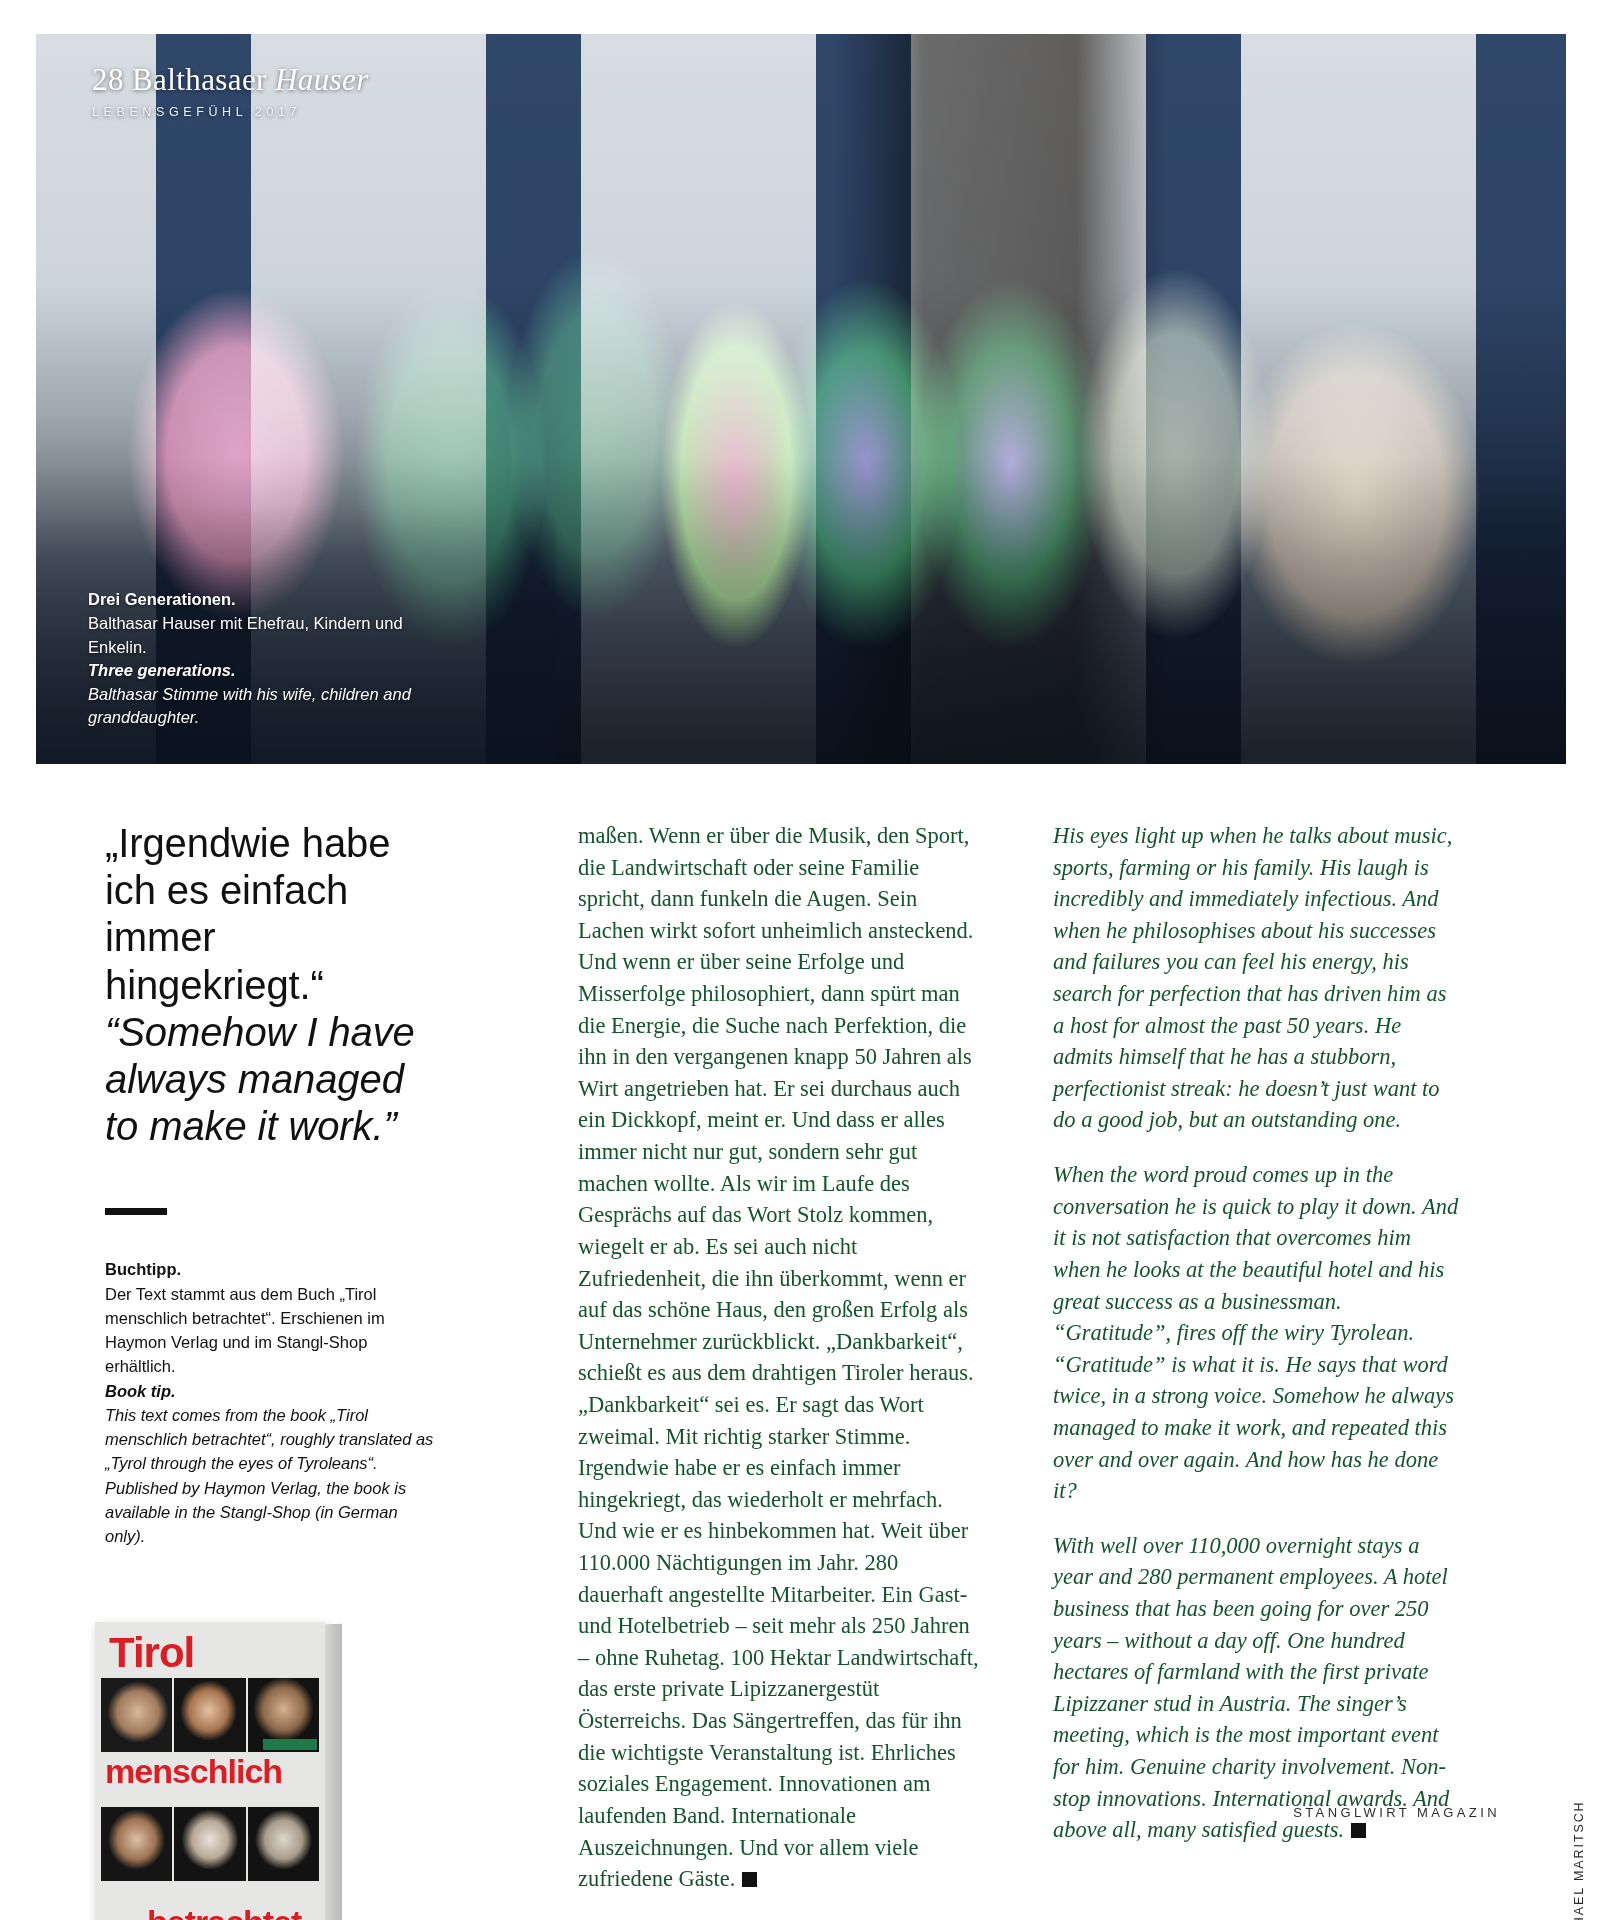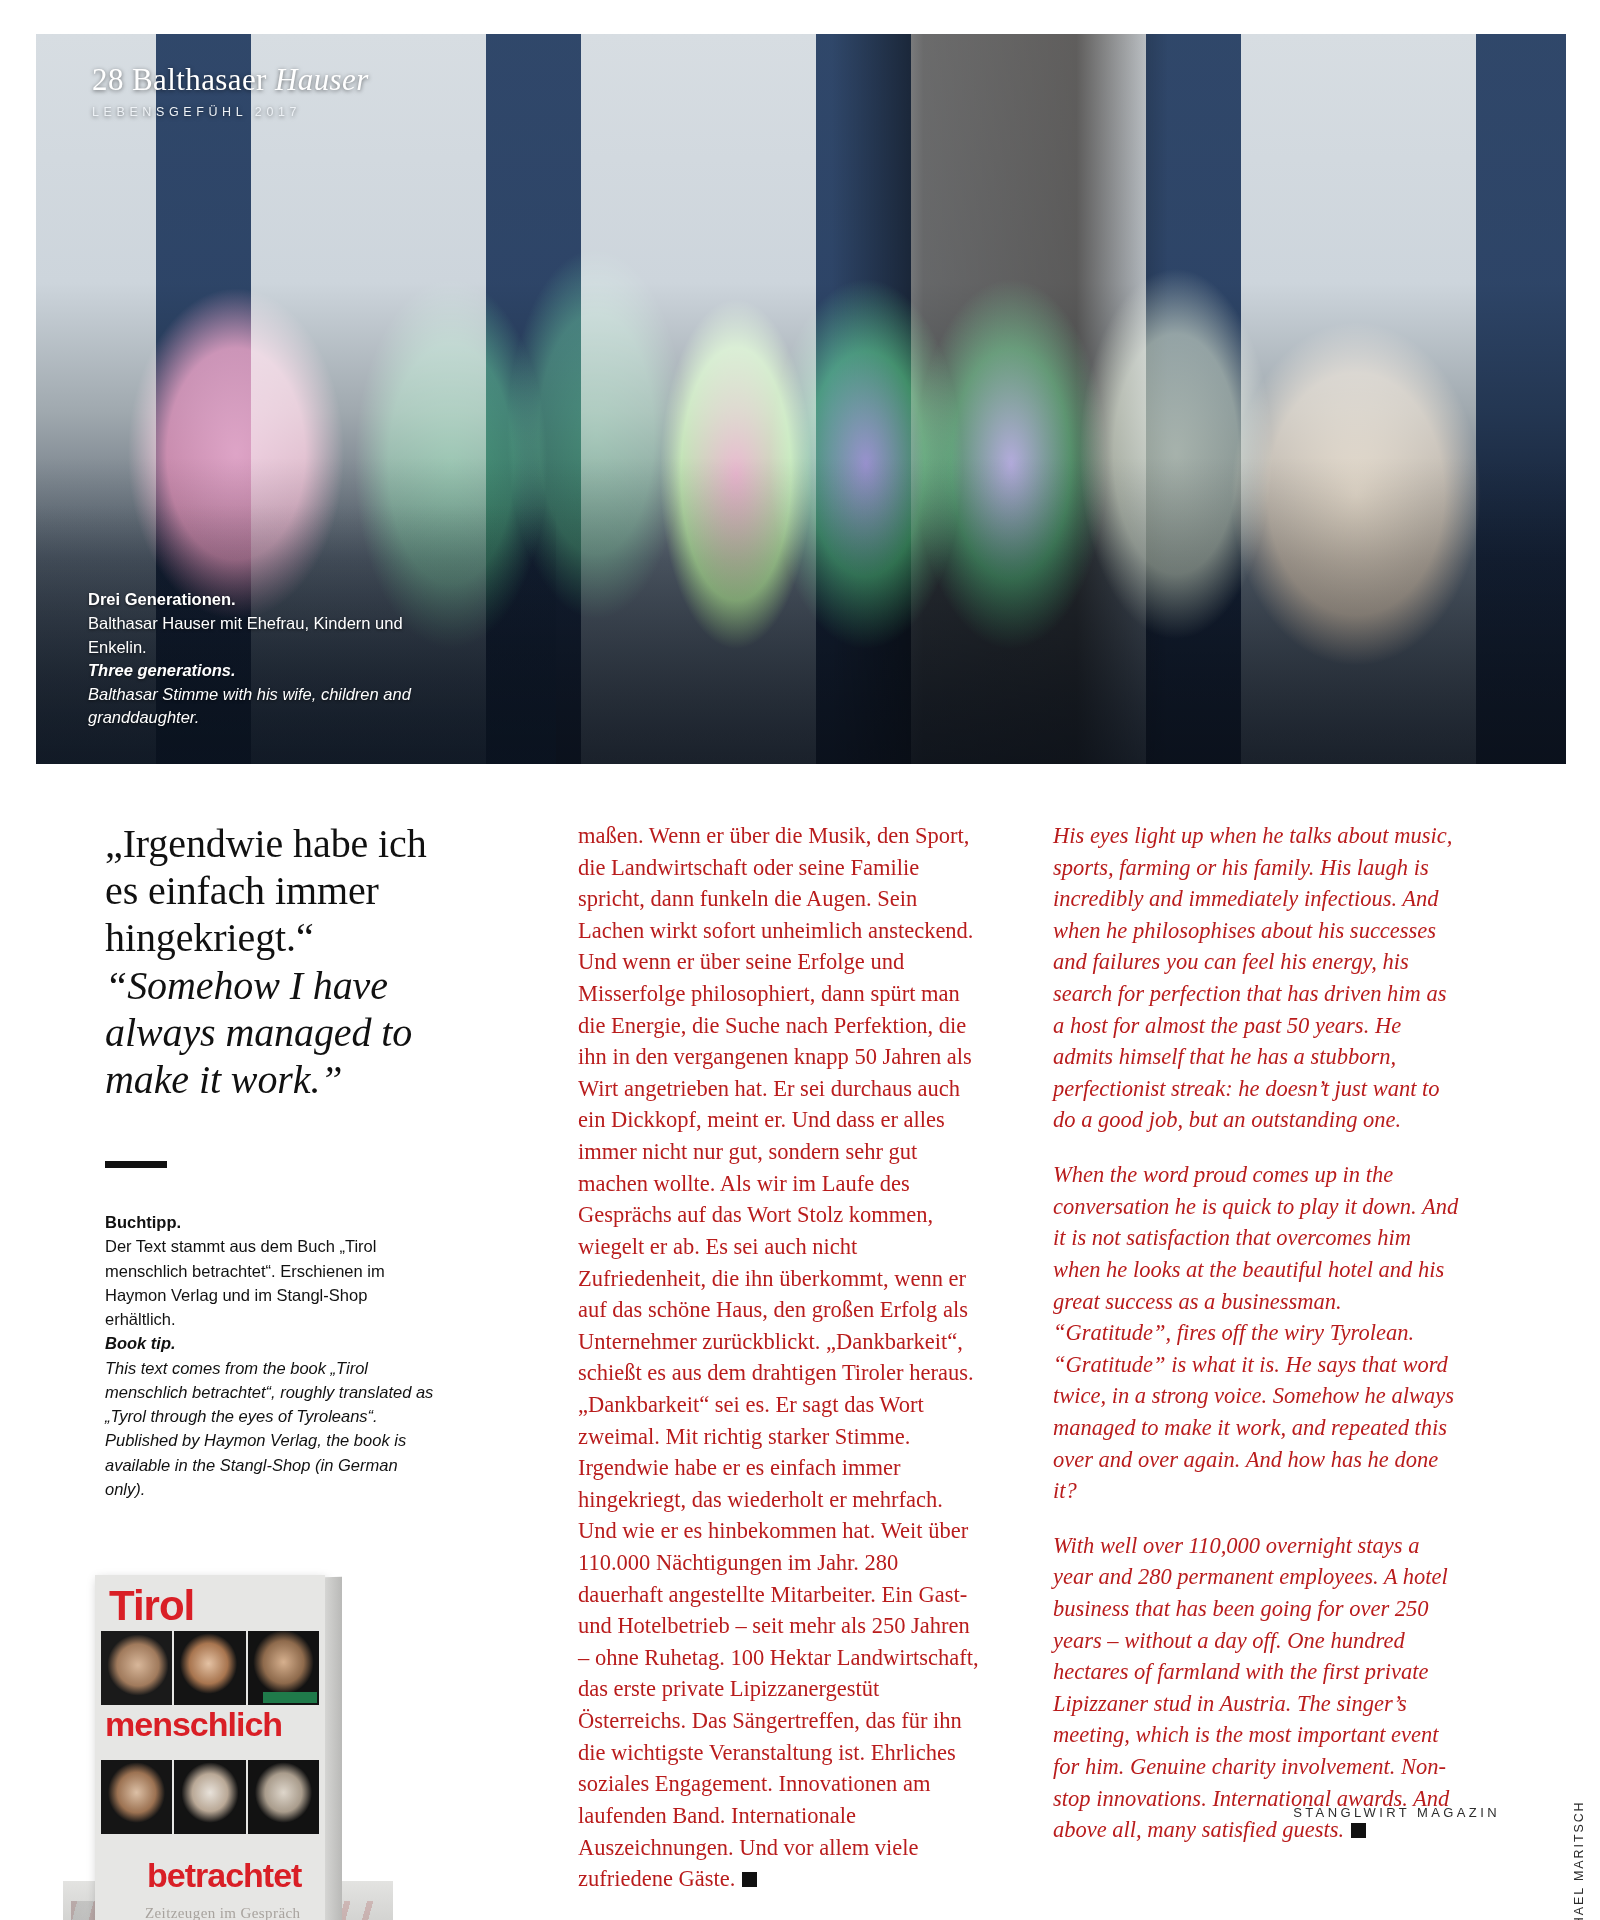--- a/index.html
+++ b/index.html
@@ -119,21 +119,21 @@
   .col {
     position: absolute;
     top: 0;
   }
   .col-left  { left: 105px;  width: 330px; }
   .col-mid   { left: 578px;  width: 405px; }
   .col-right { left: 1053px; width: 408px; }
 
   
   .pullquote {
-    font-family: Liberation Serif, serif;
+    font-family: Liberation Sans, sans-serif;
     font-size: 40px;
     line-height: 1.18;
     color: #111111;
     letter-spacing: -0.1px;
   }
   .pq-de { display: block; }
   .pq-en { display: block; font-style: italic; }
 
   .rule {
     width: 62px;
@@ -259,21 +259,21 @@
     right: 2px; bottom: 2px;
     width: 54px; height: 11px;
     background: #1f7a4a;
   }
 
   
   .bodytext {
     font-family: "Liberation Serif", serif;
     font-size: 22.5px;
     line-height: 1.405;
-    color: #b91c1c;
+    color: #14532d;
     text-align: left;
   }
   .bodytext p { margin: 0 0 23px 0; }
   .bodytext p:last-child { margin-bottom: 0; }
   .bodytext.english { font-style: italic; }
   .endmark {
     display: inline-block;
     width: 15px; height: 15px;
     background: #111111;
     margin-left: 7px;

